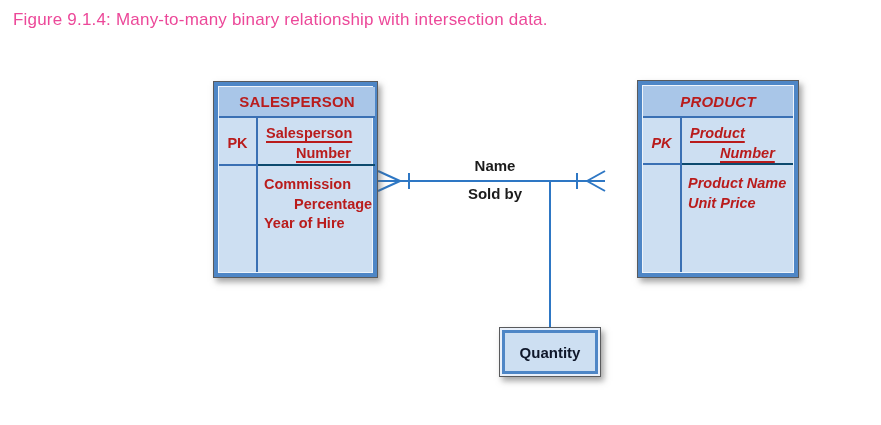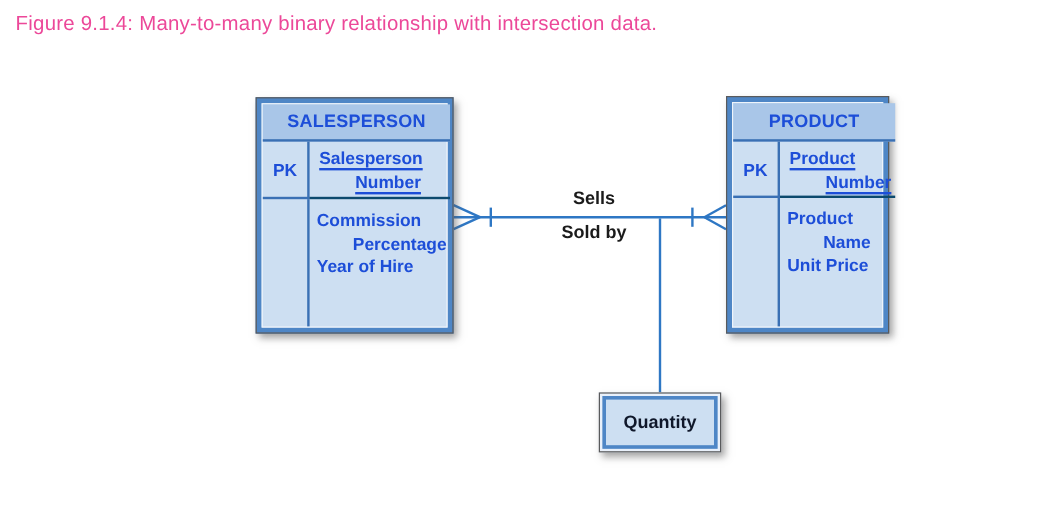--- a/index.html
+++ b/index.html
@@ -13,21 +13,21 @@
   }
   
   .entity{
     position:absolute;box-sizing:border-box;background:#4e86c6;
     border:1px solid #595a5c;padding:4px;
     box-shadow:3px 4px 6px rgba(90,90,90,.55);
   }
   .entity-inner{
     box-sizing:border-box;width:100%;height:100%;background:#cddff2;
     border:1px solid #eef4fb;display:grid;grid-template-columns:39px 1fr;
-    color:#1d4ed8;
+    color:#b91c1c;
   }
   .e-header{
     grid-column:1/3;background:#a9c6e8;border-bottom:2px solid #3a70b4;
     display:flex;align-items:center;justify-content:center;
     font-size:15px;font-weight:700;letter-spacing:.2px;
   }
   .e-pk{
     border-right:2px solid #3a70b4;border-bottom:2px solid #3a70b4;
     display:flex;justify-content:center;padding-top:17px;
     font-size:14.5px;font-weight:600;box-sizing:border-box;
@@ -96,35 +96,35 @@
         <div class="hang underlined">Salesperson Number</div>
       </div>
       <div class="e-empty"></div>
       <div class="e-attrs">
         <div class="hang">Commission Percentage</div>
         <div class="hang">Year of Hire</div>
       </div>
     </div>
   </div>
 
-  <div class="entity" style="left:605px;top:80px;width:136px;height:198px;">
+  <div class="entity" style="left:637px;top:80px;width:162px;height:198px;font-style:italic;">
     <div class="entity-inner pr-grid">
       <div class="e-header">PRODUCT</div>
       <div class="e-pk">PK</div>
       <div class="e-pkattr">
         <div class="hang underlined">Product Number</div>
       </div>
       <div class="e-empty"></div>
       <div class="e-attrs">
         <div class="hang">Product Name</div>
         <div class="hang">Unit Price</div>
       </div>
     </div>
   </div>
 
-  <div class="rel-label" style="left:455px;top:157px;width:80px;">Sells</div>
+  <div class="rel-label" style="left:455px;top:157px;width:80px;">Name</div>
   <div class="rel-label" style="left:450px;top:185px;width:90px;">Sold by</div>
 
   <div class="ibox" style="left:499px;top:327px;width:102px;height:50px;">
     <div class="ibox-inner">Quantity</div>
   </div>
 
 </div>
 
 </body></html>

